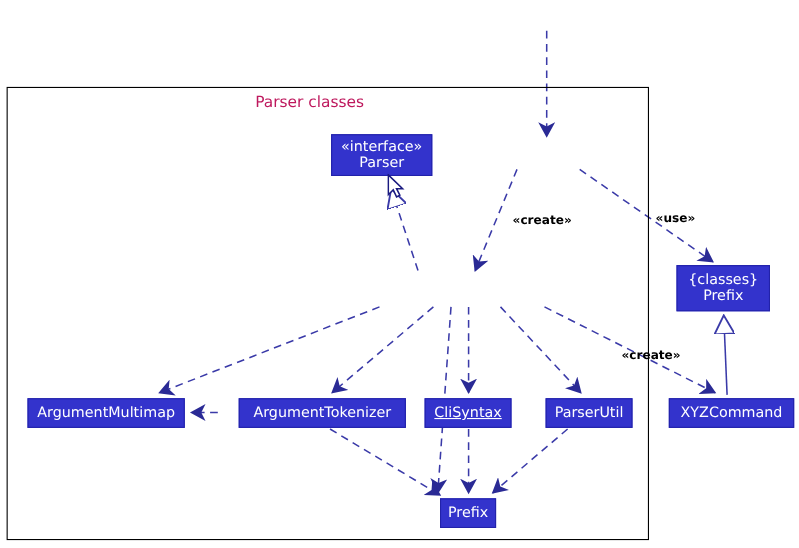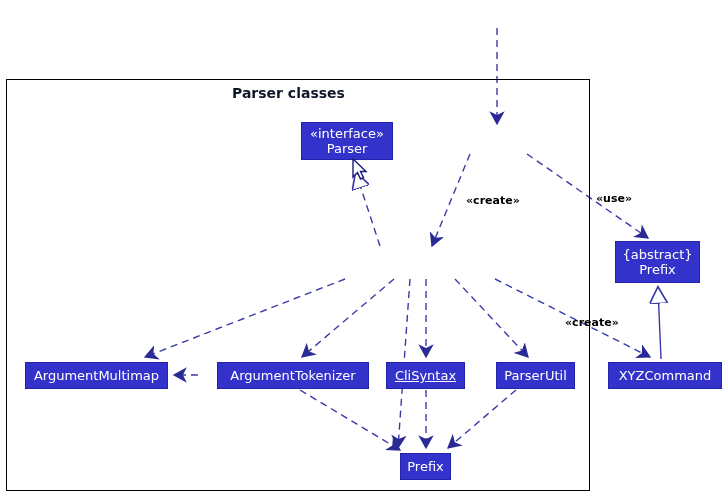--- a/index.html
+++ b/index.html
@@ -45,22 +45,22 @@
   .frame {
     position: absolute;
     box-sizing: border-box;
     border: 1px solid #000000;
     background: transparent;
     z-index: 1;
   }
   .frame-title {
     position: absolute;
     font-size: 14px;
-    font-weight: bold;
-    color: #0f172a;
+    font-weight: normal;
+    color: #be185d;
     white-space: nowrap;
     z-index: 2;
   }
   .edge-label {
     position: absolute;
     font-size: 11px;
     font-weight: bold;
     color: #000000;
     white-space: nowrap;
     z-index: 4;
@@ -126,21 +126,21 @@
   <div class="edge-label" style="left:596px; top:192px;">«use»</div>
   <div class="edge-label" style="left:565px; top:316px;">«create»</div>
 
   <div class="uml-box" id="node-parser-interface" style="left: 301px; top: 122px; width: 92px; height: 38px; background: rgb(51, 51, 204); border-color: rgb(34, 34, 170); color: rgb(255, 255, 255);">
     <span class="stereo">«interface»</span>
     <span>Parser</span>
   </div>
 
 
   <div class="uml-box" id="node-command" style="left: 615px; top: 241px; width: 85px; height: 42px; background: rgb(51, 51, 204); border-color: rgb(34, 34, 170); color: rgb(255, 255, 255);">
-    <span class="stereo">{abstract}</span>
+    <span class="stereo">{classes}</span>
     <span>Prefix</span>
   </div>
 
 
   <div class="uml-box" id="node-argument-multimap" style="left: 25px; top: 362px; width: 143px; height: 27px; background: rgb(51, 51, 204); border-color: rgb(34, 34, 170); color: rgb(255, 255, 255);">
     <span>ArgumentMultimap</span>
   </div>
 
   <div class="uml-box" id="node-argument-tokenizer" style="left: 200px; top: 362px; width: 152px; height: 27px; background: rgb(51, 51, 204); border-color: rgb(34, 34, 170); color: rgb(255, 255, 255); margin-left: 17px;">
     <span>ArgumentTokenizer</span>

